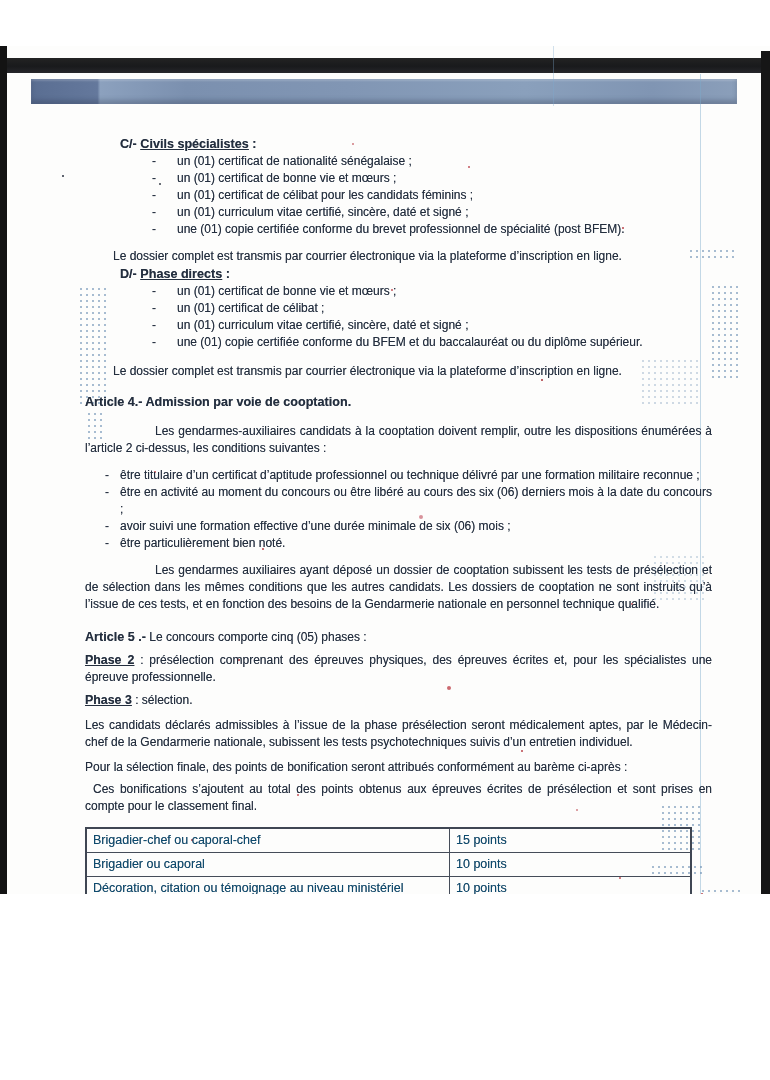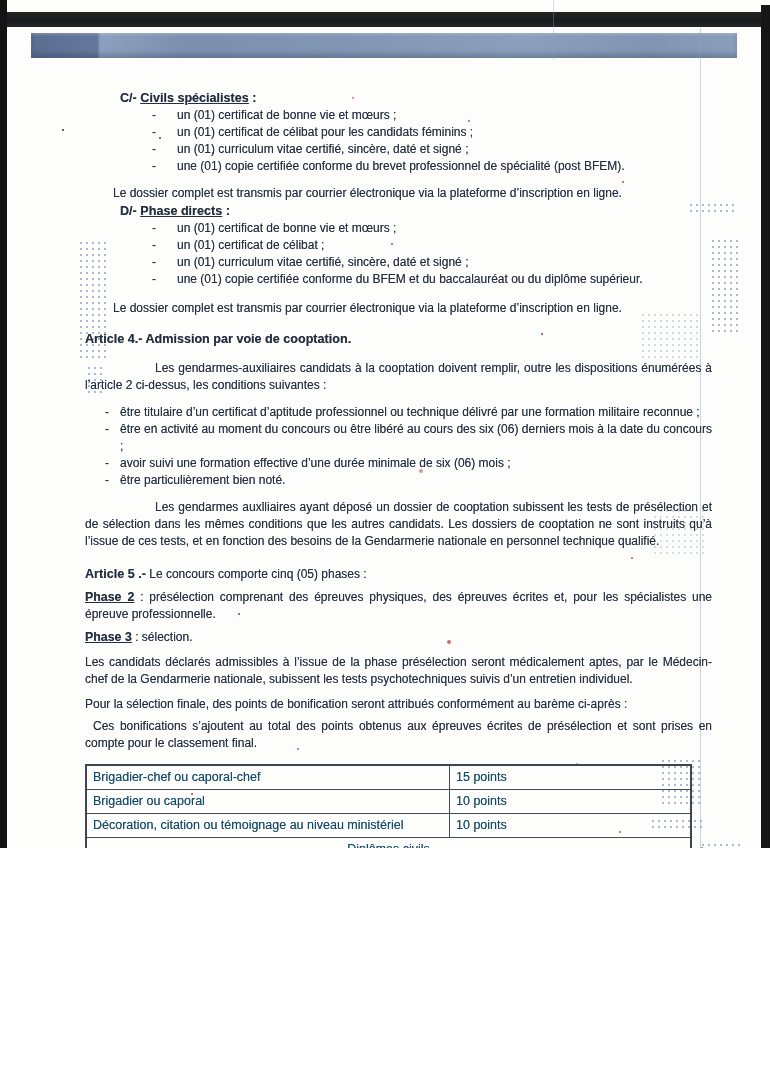--- a/index.html
+++ b/index.html
@@ -1,20 +1,21 @@
 <!DOCTYPE html>
 <html><head>
 <meta charset="utf-8">
 <style>
   html,body{margin:0;padding:0;background:#ffffff;}
   .screen{
     position:relative;width:770px;height:848px;overflow:hidden;
     background:#fdfdfc;
     font-family:"Liberation Sans","DejaVu Sans",sans-serif;
     color:#232e3e;
+    margin-top:46px;
   }
   
   .border-left{position:absolute;left:0;top:0;width:7px;height:1080px;background:#131313;}
   .border-right{position:absolute;left:761px;top:5px;width:9px;height:1075px;background:#161616;}
   .top-black-bar{position:absolute;left:0;top:12px;width:762px;height:15px;background:linear-gradient(180deg,#232323,#191a1c 55%,#26262a);}
   .header-blue{
     position:absolute;left:31px;top:33px;width:706px;height:25px;
     background:linear-gradient(90deg,#5a6e92 0%,#64789c 9.4%,#8ca1be 9.8%,#7b90af 22%,#8196b4 45%,#8aa0bc 70%,#8095b3 88%,#8b9fba 100%);
     box-shadow:inset 0 -4px 5px rgba(35,45,70,.28), inset 0 2px 2px rgba(255,255,255,.18);
   }
@@ -96,20 +97,21 @@
   <div class="dots faint" style="left:652px;top:508px;width:52px;height:48px;opacity:.5;"></div>
   <div class="dots faint" style="left:660px;top:758px;width:42px;height:46px;"></div>
   <div class="dots faint" style="left:650px;top:818px;width:52px;height:13px;"></div>
   <div class="dots faint" style="left:700px;top:842px;width:44px;height:36px;"></div>
   <div class="dots" style="left:655px;top:872px;width:40px;height:32px;"></div>
 
   <div class="content">
 
     <p class="heading"><span>C/-</span> <span class="u">Civils spécialistes</span><span> :</span></p>
     <ul class="doc-list">
+      <li>un (01) certificat de nationalité sénégalaise ;</li>
       <li>un (01) certificat de bonne vie et mœurs ;</li>
       <li>un (01) certificat de célibat pour les candidats féminins ;</li>
       <li>un (01) curriculum vitae certifié, sincère, daté et signé ;</li>
       <li>une (01) copie certifiée conforme du brevet professionnel de spécialité (post BFEM).</li>
     </ul>
 
     <p class="note">Le dossier complet est transmis par courrier électronique via la plateforme d’inscription en ligne.</p>
 
     <p class="heading" style="margin-top:1px;"><span>D/-</span> <span class="u">Phase directs</span><span> :</span></p>
     <ul class="doc-list">

